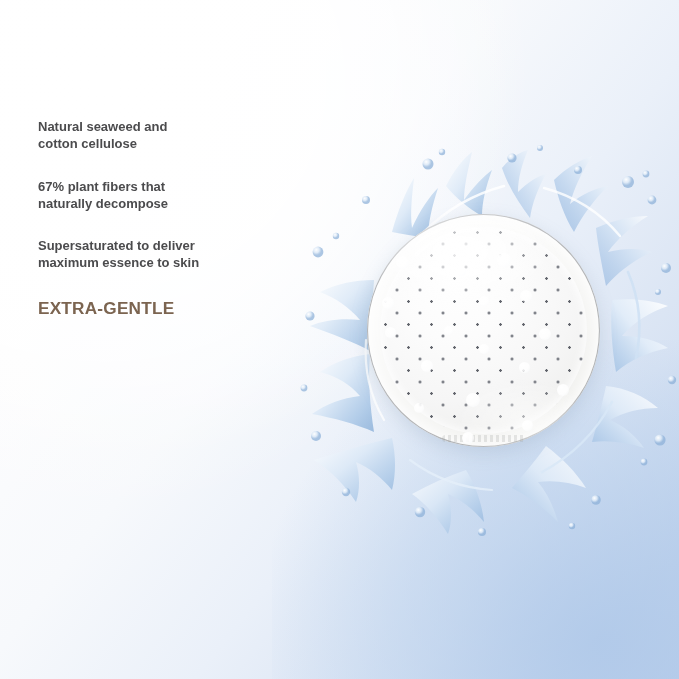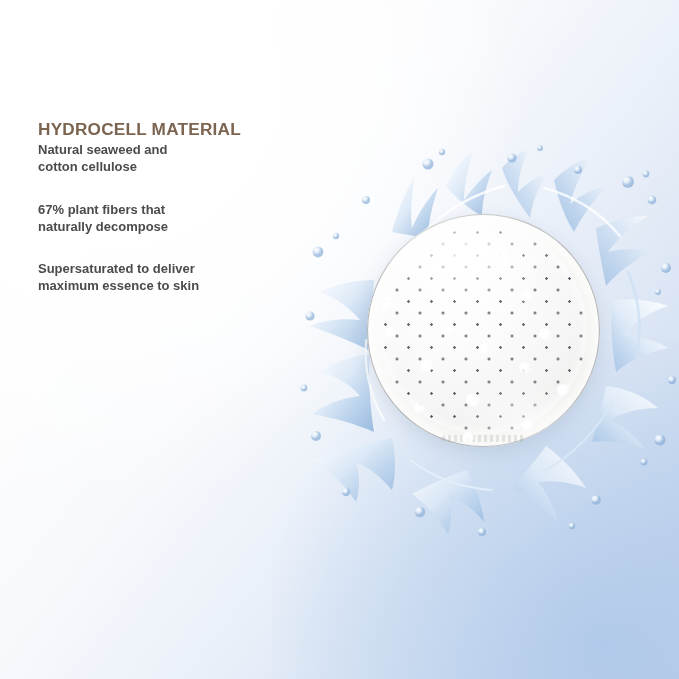--- a/index.html
+++ b/index.html
@@ -314,32 +314,32 @@
   <div class="bubble" style="left:519px;top:362px;width:11px;height:11px;"></div>
   <div class="bubble" style="left:557px;top:384px;width:12px;height:12px;"></div>
   <div class="bubble" style="left:466px;top:393px;width:14px;height:14px;"></div>
   <div class="bubble" style="left:414px;top:403px;width:10px;height:10px;"></div>
   <div class="bubble" style="left:522px;top:420px;width:11px;height:11px;"></div>
   <div class="bubble" style="left:462px;top:432px;width:12px;height:12px;"></div>
 
   <div class="feature-list">
 
     <div class="feature">
-      <p class="feature-title">HYDROCELL MATERIAL</p>
       <p class="feature-desc">Natural seaweed and
 cotton cellulose</p>
     </div>
 
     <div class="feature">
       <p class="feature-desc">67% plant fibers that
 naturally decompose</p>
     </div>
 
     <div class="feature">
       <p class="feature-desc">Supersaturated to deliver
 maximum essence to skin</p>
     </div>
 
     <div class="feature">
+      <p class="feature-title">EXTRA-GENTLE</p>
     </div>
 
   </div>
 </div>
 
 </body></html>

